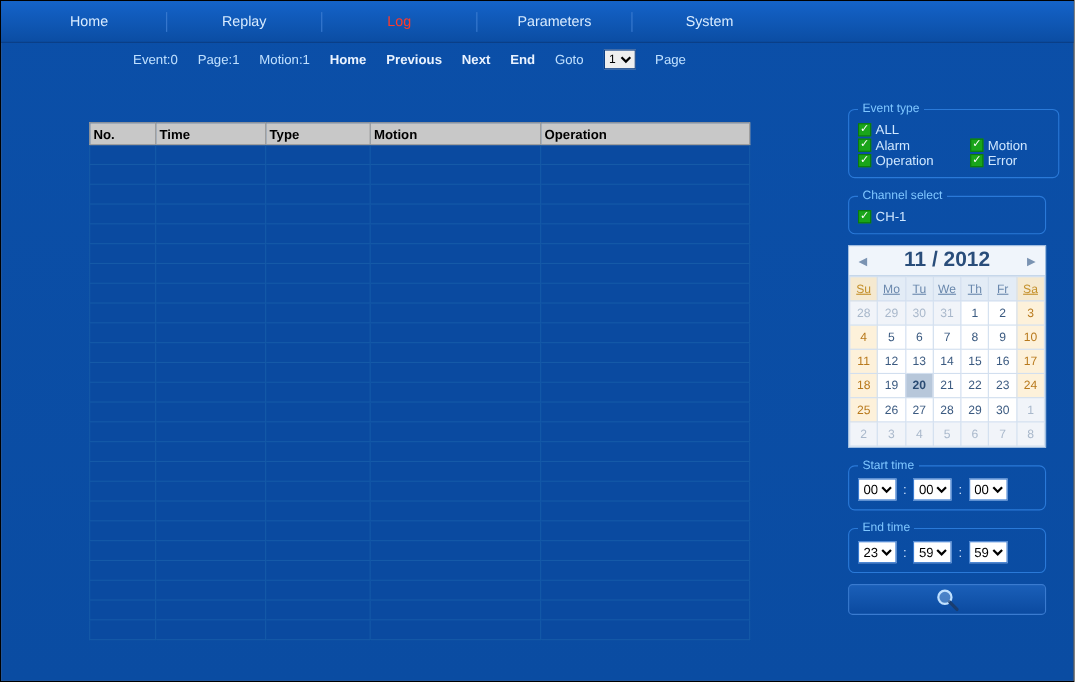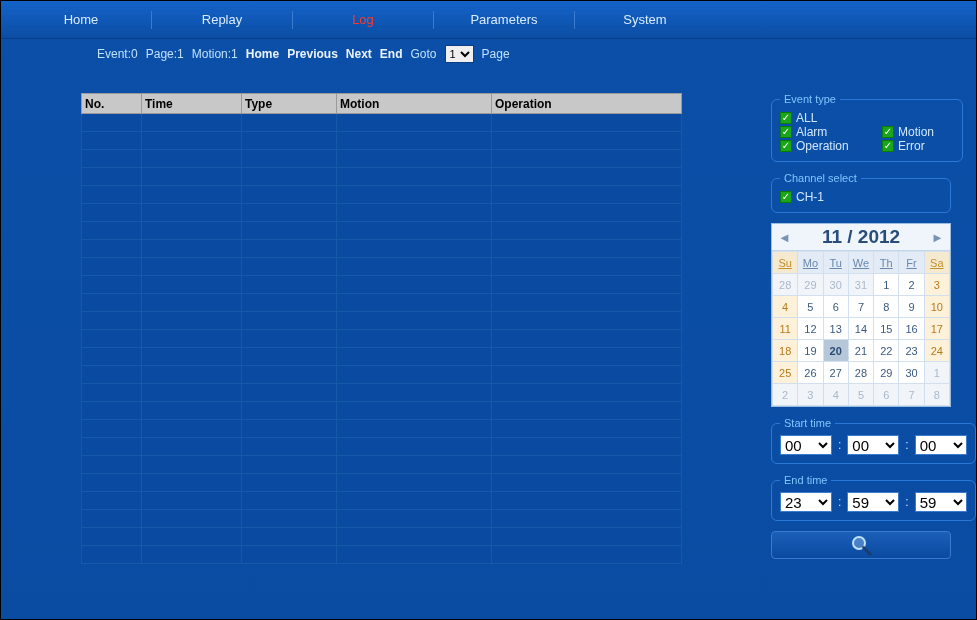--- a/index.html
+++ b/index.html
@@ -32,42 +32,43 @@
     cursor: pointer;
     font-size: 13px;
   }
   .topnav .nav-item.active { color: #ff3a2a; }
   .topnav .sep { width: 1px; height: 18px; background: #3a7bd0; margin: 0 10px; }
 
   .pager {
     height: 30px;
     display: flex;
     align-items: center;
-    gap: 8px;
-    padding-left: 96px;
+    gap: 18px;
+    padding-left: 120px;
     color: #bfe0ff;
     font-size: 12px;
   }
   .pager .plink { color: #eaf3ff; font-weight: bold; cursor: pointer; }
   .pager select {
     font-size: 11px;
     height: 18px;
     border: 1px solid #0a3d84;
   }
 
   .content {
     position: absolute;
     top: 92px;
     left: 80px;
     width: 600px;
   }
   table.log {
     border-collapse: collapse;
     width: 600px;
     table-layout: fixed;
+    margin-top: 18px;
   }
   table.log th {
     background: #c8c8c8;
     color: #000;
     text-align: left;
     padding: 2px 3px;
     font-size: 12px;
     font-weight: bold;
     border: 1px solid #9a9a9a;
     height: 20px;
@@ -157,26 +158,26 @@
     text-decoration: underline;
   }
   table.calgrid th.su, table.calgrid th.sa { color: #c4902b; background:#f5e9d0;}
   table.calgrid td { background: #fff; color: #3b5a80; cursor: pointer; }
   table.calgrid td.other { background: #f1f4f9; color: #a9b8cb; }
   table.calgrid td.sun, table.calgrid td.sat { background:#fdf1da; color:#b8791c; }
   table.calgrid td.sel { background:#b7c7da; color:#2a4b73; font-weight:bold; }
 
   .time-selects { display: flex; gap: 6px; align-items:center; }
   .time-selects select {
-    width: 52px;
+    width: 35px;
     height: 20px;
     border: 1px solid #3a7bd0;
     background: #fff;
     color: #000;
-    font-size: 15px;
+    font-size: 12px;
   }
   .time-selects span { color: #cfe4ff; }
 
   .search-btn {
     height: 28px;
     border: 1px solid #3a7bd0;
     border-radius: 4px;
     background: linear-gradient(to bottom, #1a5fb8, #0b4aa0);
     display:flex;
     align-items:center;

